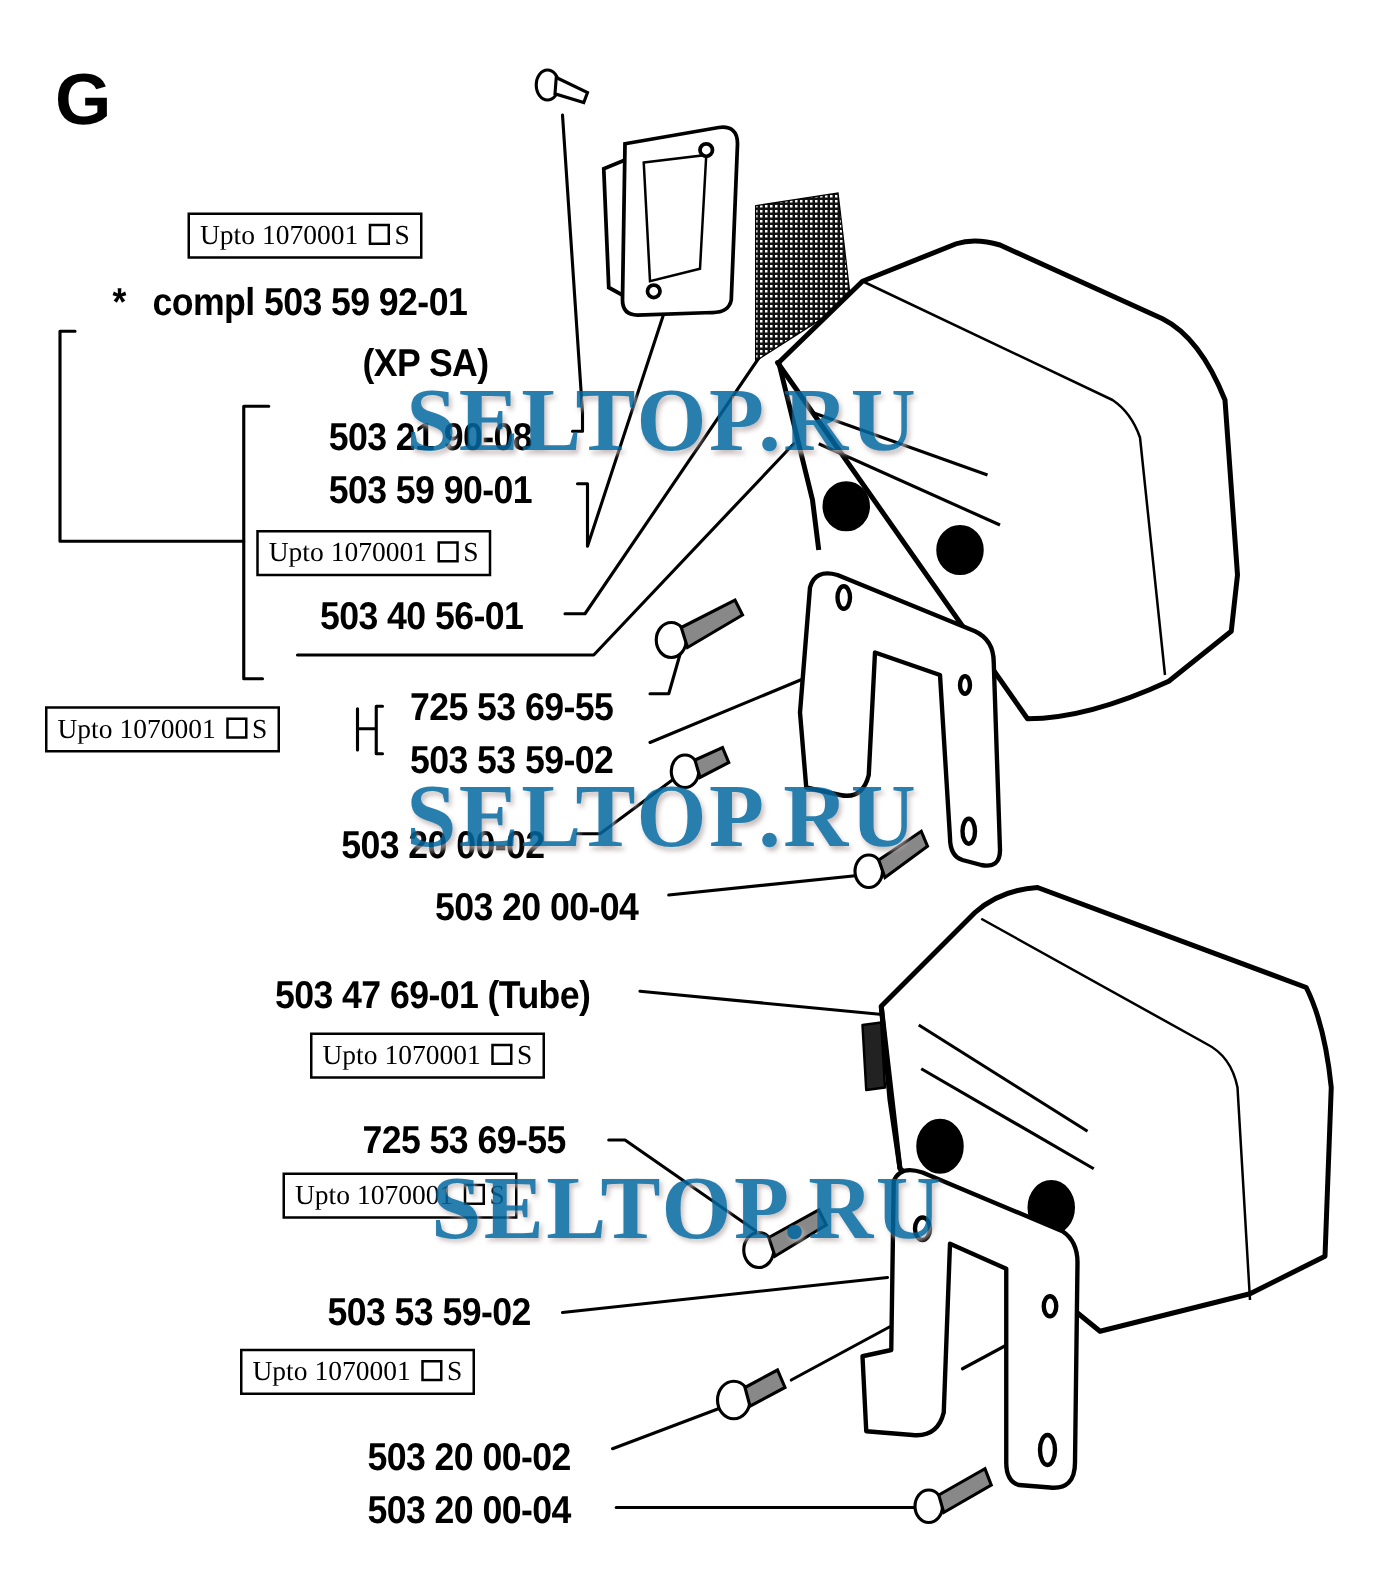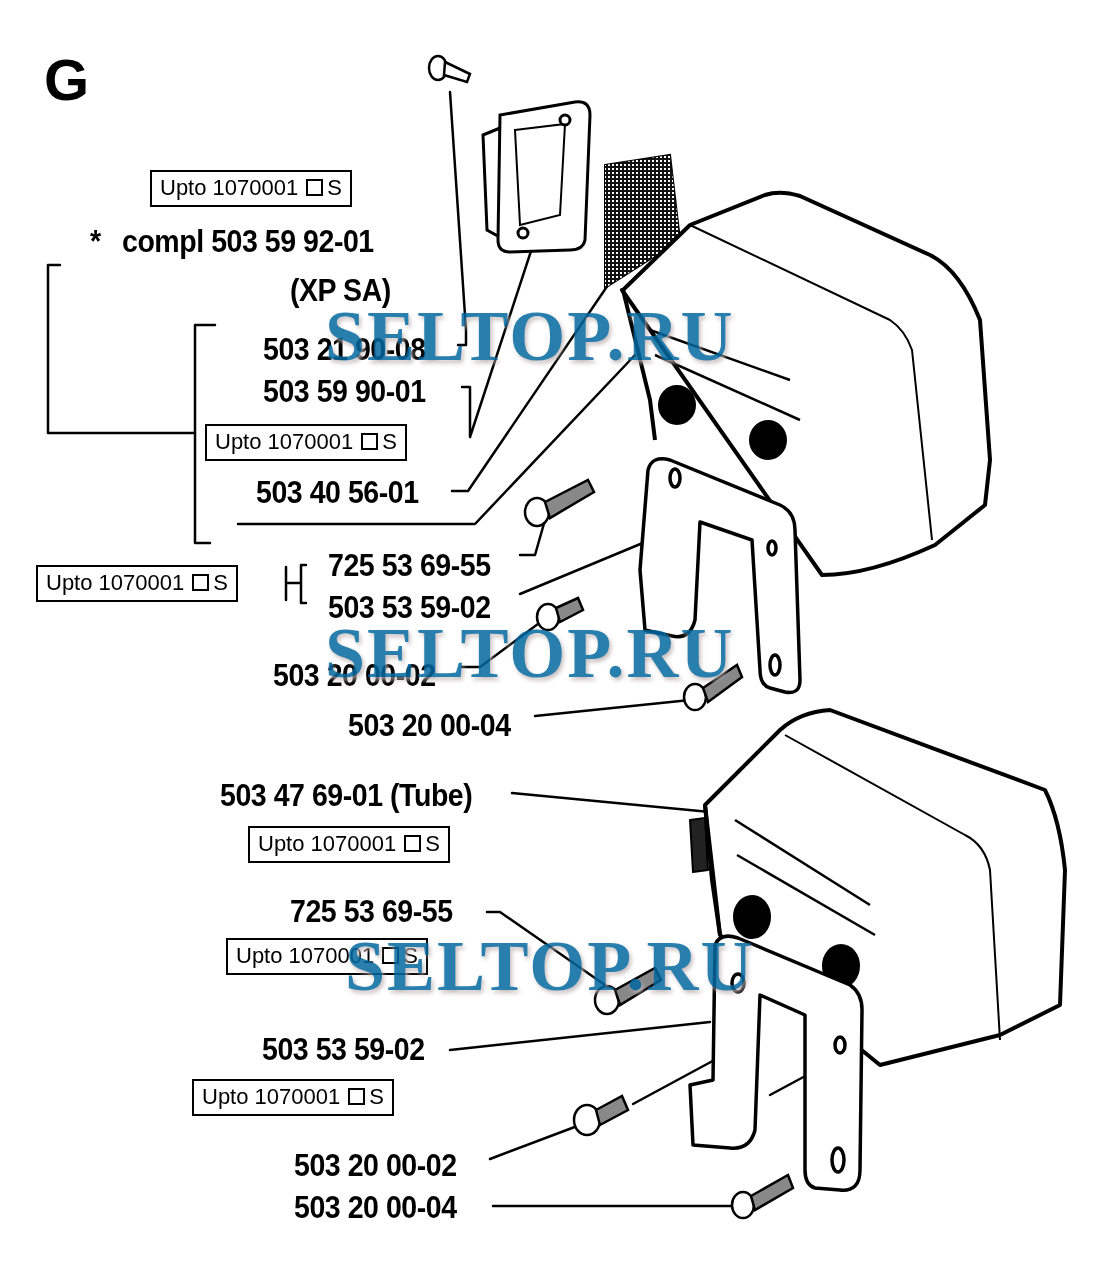--- a/index.html
+++ b/index.html
@@ -1,19 +1,19 @@
 <!DOCTYPE html>
 <html><head>
 <meta charset="utf-8">
 <style>
   html,body{margin:0;padding:0;background:#ffffff;}
   body{width:1117px;height:1274px;position:relative;overflow:hidden;font-family:"Liberation Sans",sans-serif;color:#000;}
   #diagram{position:absolute;left:0;top:0;width:1117px;height:1274px;}
   .lbl{position:absolute;font-family:"Liberation Sans",sans-serif;font-weight:bold;font-size:31px;line-height:1;white-space:nowrap;letter-spacing:-0.5px;transform:scaleX(0.92);transform-origin:left top;}
-  .box{position:absolute;border:2px solid #000;font-size:22px;line-height:1;padding:5px 8px 6px 8px;white-space:nowrap;font-family:Liberation Sans, sans-serif;background:#fff;}
+  .box{position:absolute;border:2px solid #000;font-size:22px;line-height:1;padding:5px 8px 6px 8px;white-space:nowrap;font-family:Liberation Serif, serif;background:#fff;}
   .box .sq{display:inline-block;width:13px;height:13px;border:2px solid #000;margin:0 4px 0 8px;vertical-align:-1px;}
   .section-letter{position:absolute;left:44px;top:46px;font-size:58px;font-weight:bold;font-family:"Liberation Sans",sans-serif;}
   .wm{position:absolute;font-family:"Liberation Serif",serif;font-weight:bold;font-size:72px;color:#0369a1;text-shadow:2px 3px 4px #bfb3b3;letter-spacing:2px;opacity:0.85;pointer-events:none;}
 </style>
 </head>
 <body>
 
 <svg id="diagram" viewBox="0 0 1117 1274" xmlns="http://www.w3.org/2000/svg">
   <g fill="none" stroke="#000" stroke-width="2.5" stroke-linecap="round" stroke-linejoin="round">
 

